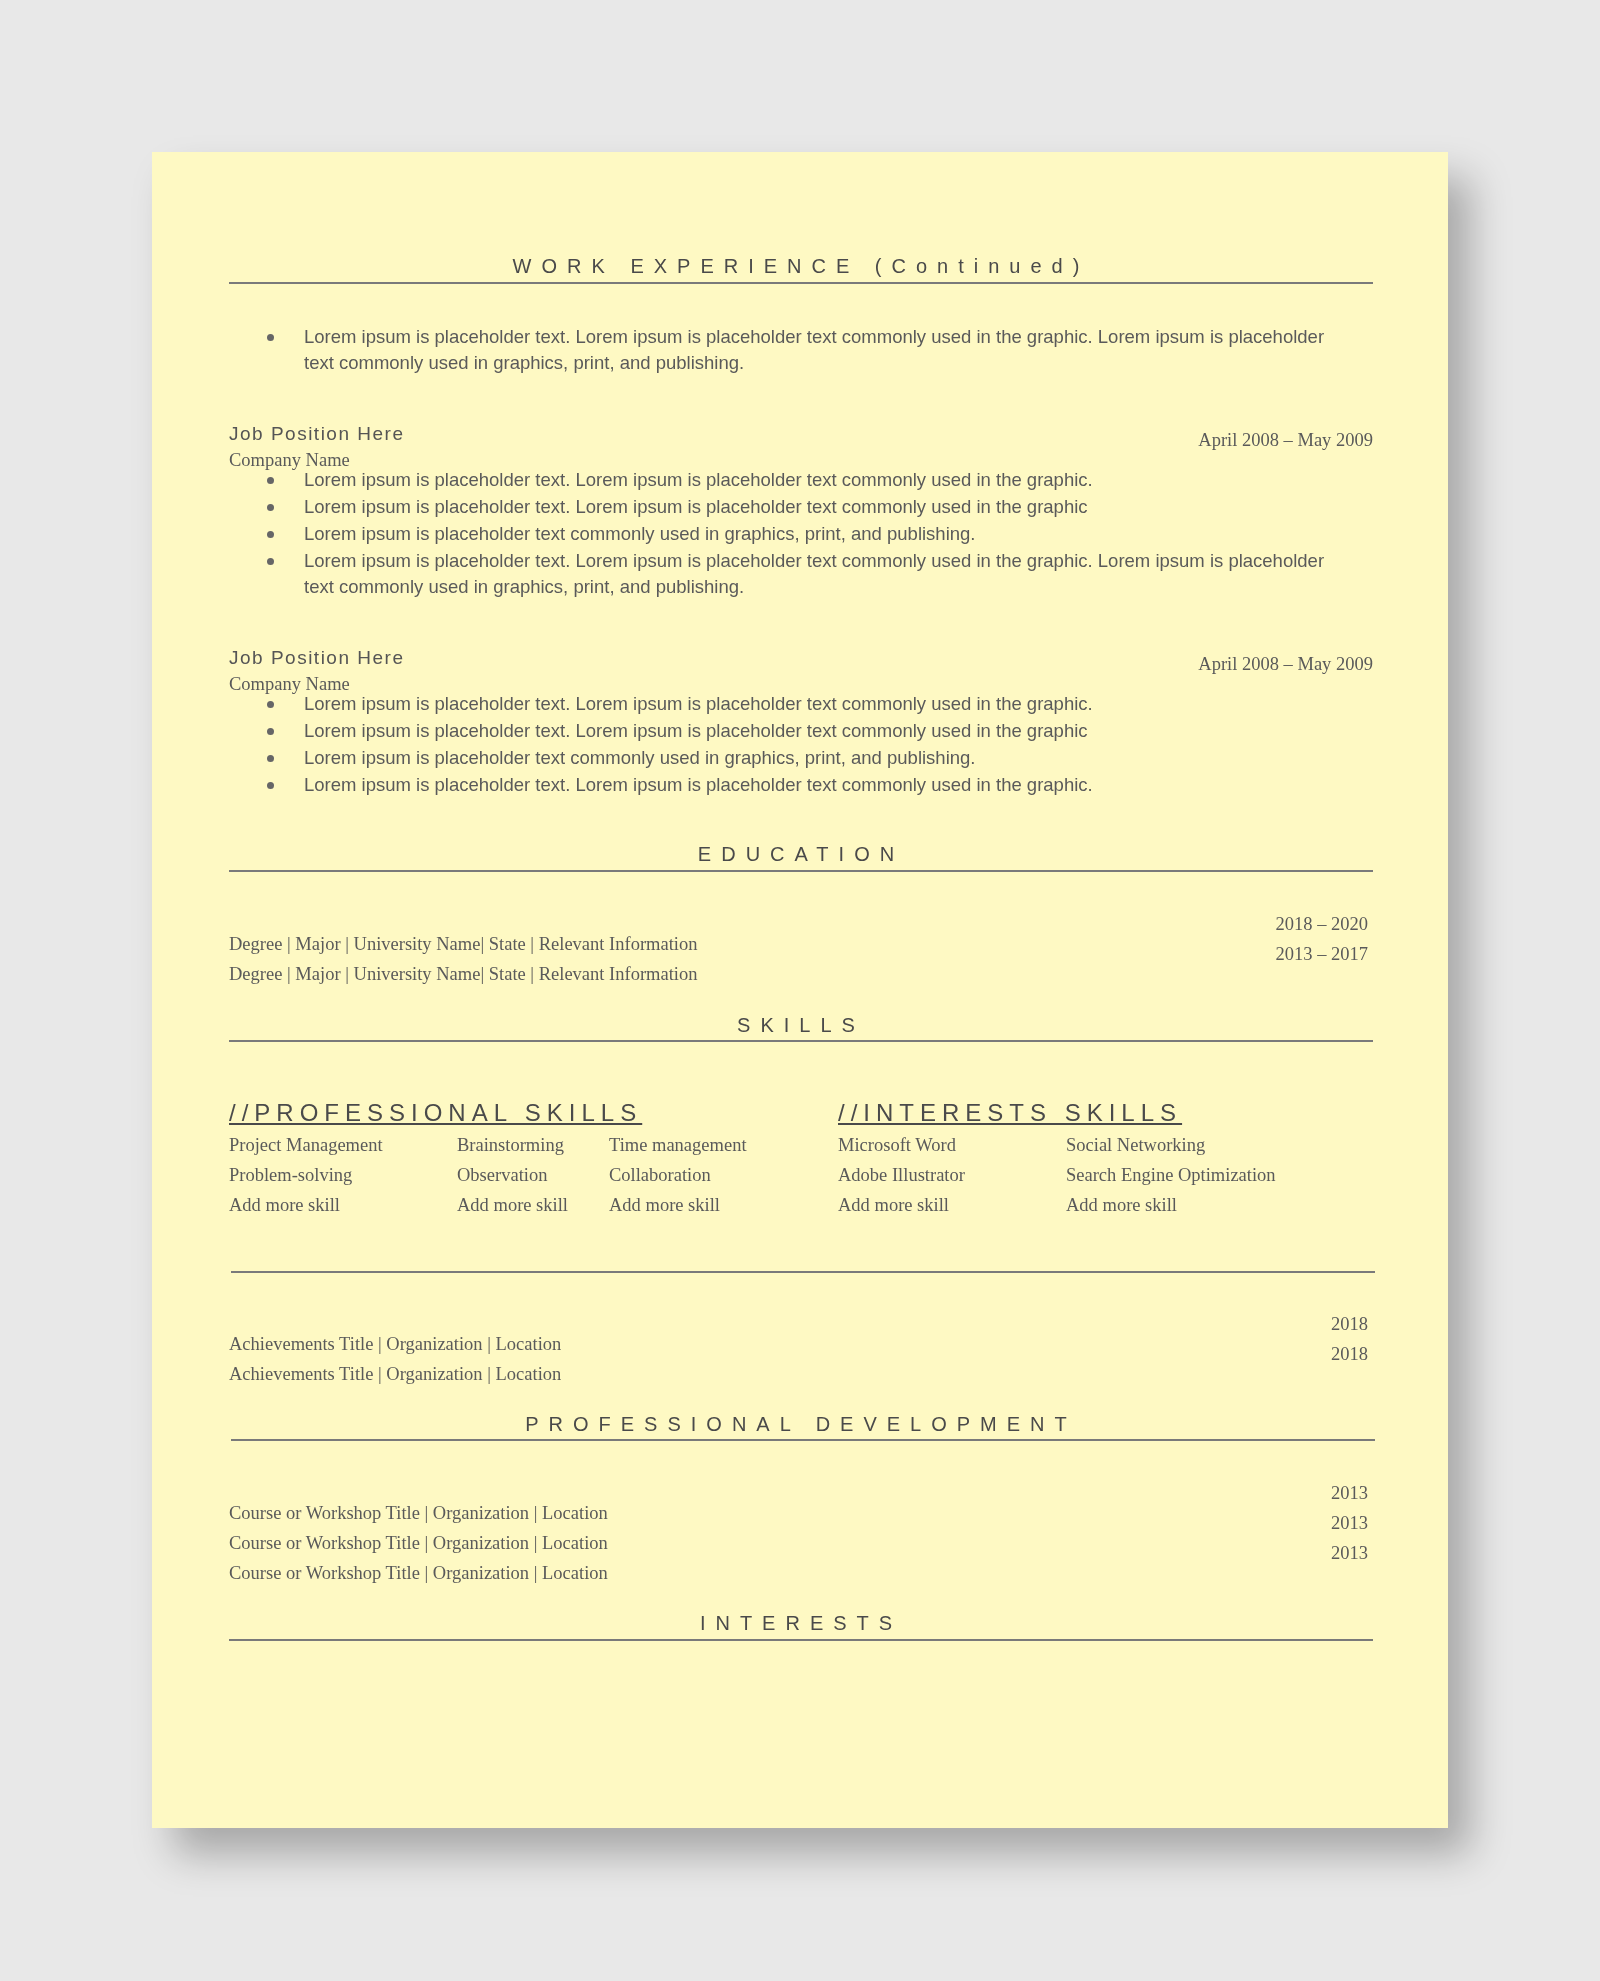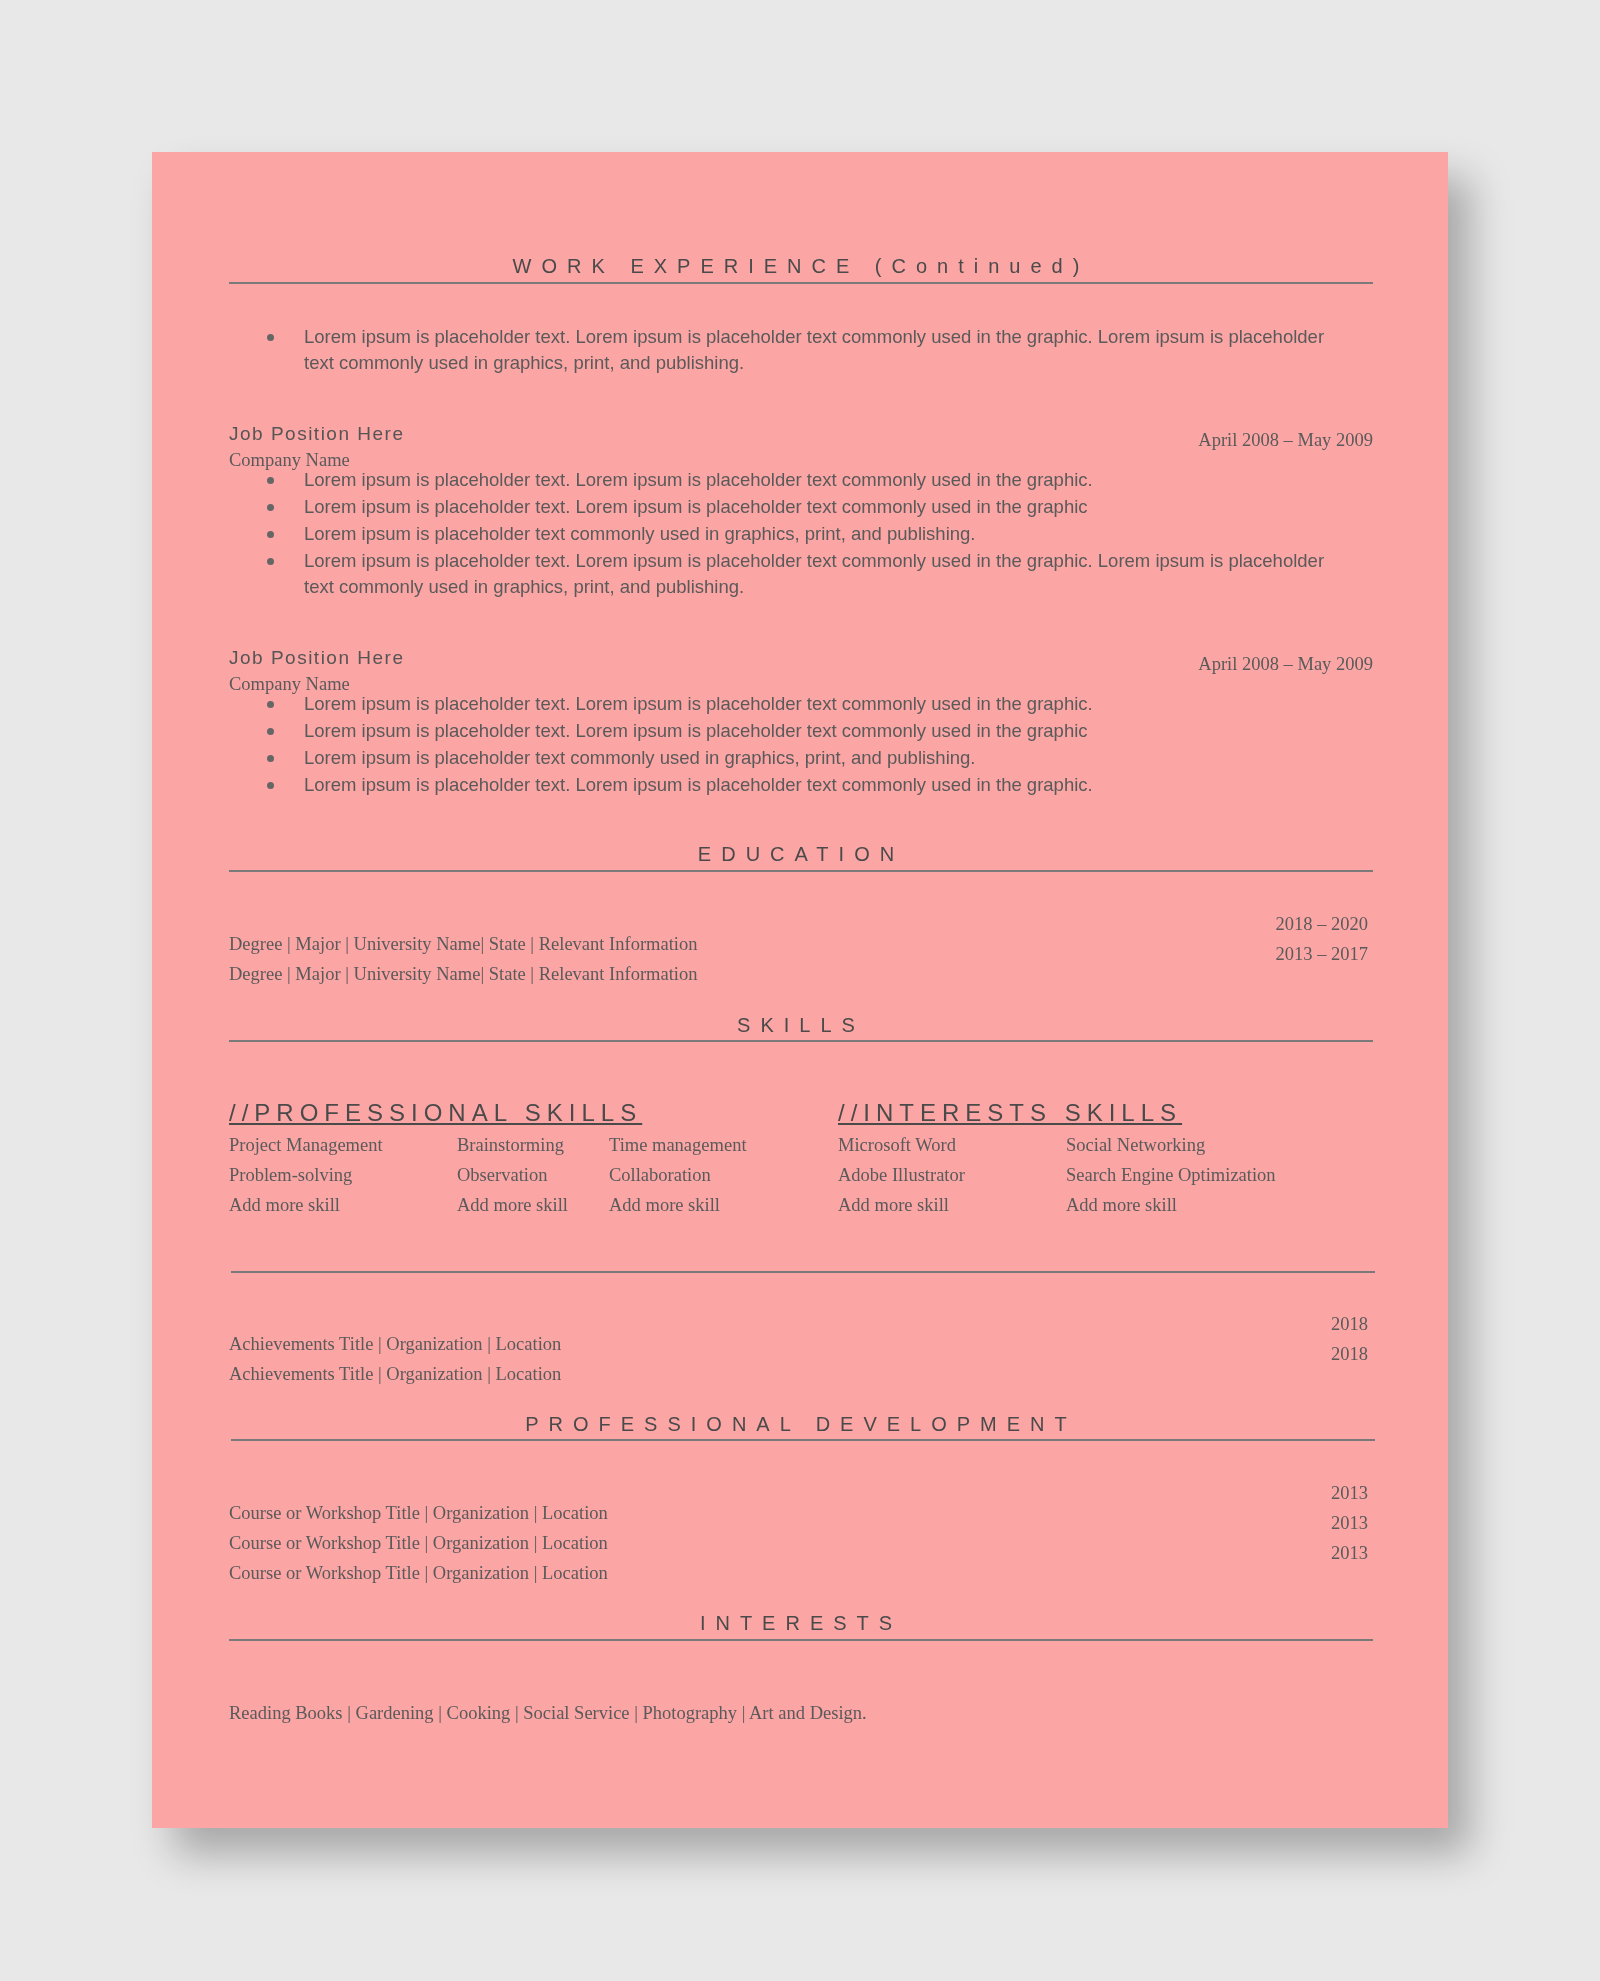--- a/index.html
+++ b/index.html
@@ -1,21 +1,21 @@
 <!DOCTYPE html>
 <html><head>
 <meta charset="utf-8">
 <style>
   html, body { margin:0; padding:0; }
   body {
     width:1600px; height:1981px; background:#e8e8e8; position:relative; overflow:hidden;
     font-family: "Liberation Sans", sans-serif; color:#5a5a5a;
   }
   .page {
-    position:absolute; left:152px; top:152px; width:1296px; height:1676px; background:#fca5a5;
+    position:absolute; left:152px; top:152px; width:1296px; height:1676px; background:#fef9c3;
     box-shadow: 22px 26px 38px rgba(0,0,0,0.28);
   }
   .abs { position:absolute;margin-top:20px; }
   .heading {
     position:absolute; left:77px; width:1144px; text-align:center;
     font-size:20px; letter-spacing:10px; color:#4a4a4a; line-height:24px;
   }
   .rule { position:absolute; left:77px; width:1144px; height:2px; background:#7a7a7a; }
   .txt { font-size:18.5px; line-height:22px; color:#5a5a5a; white-space:nowrap;font-family:Liberation Serif, serif; }
   .right { position:absolute; right:75px; text-align:right; }
@@ -117,15 +117,14 @@
   <div class="rule" style="top:1287px; left:79px;"></div>
   <div class="abs left txt" style="top:1330px;">Course or Workshop Title | Organization | Location</div>
   <div class="txt right" style="top:1330px; right:80px;">2013</div>
   <div class="abs left txt" style="top:1360px;">Course or Workshop Title | Organization | Location</div>
   <div class="txt right" style="top:1360px; right:80px;">2013</div>
   <div class="abs left txt" style="top:1390px;">Course or Workshop Title | Organization | Location</div>
   <div class="txt right" style="top:1390px; right:80px;">2013</div>
 
   <div class="heading" style="top:1459px;">INTERESTS</div>
   <div class="rule" style="top:1487px;"></div>
-  <div class="abs left txt" style="top:1530px;">Reading Books | Gardening | Cooking | Social Service | Photography | Art and Design.</div>
 
 </div>
 
 </body></html>

